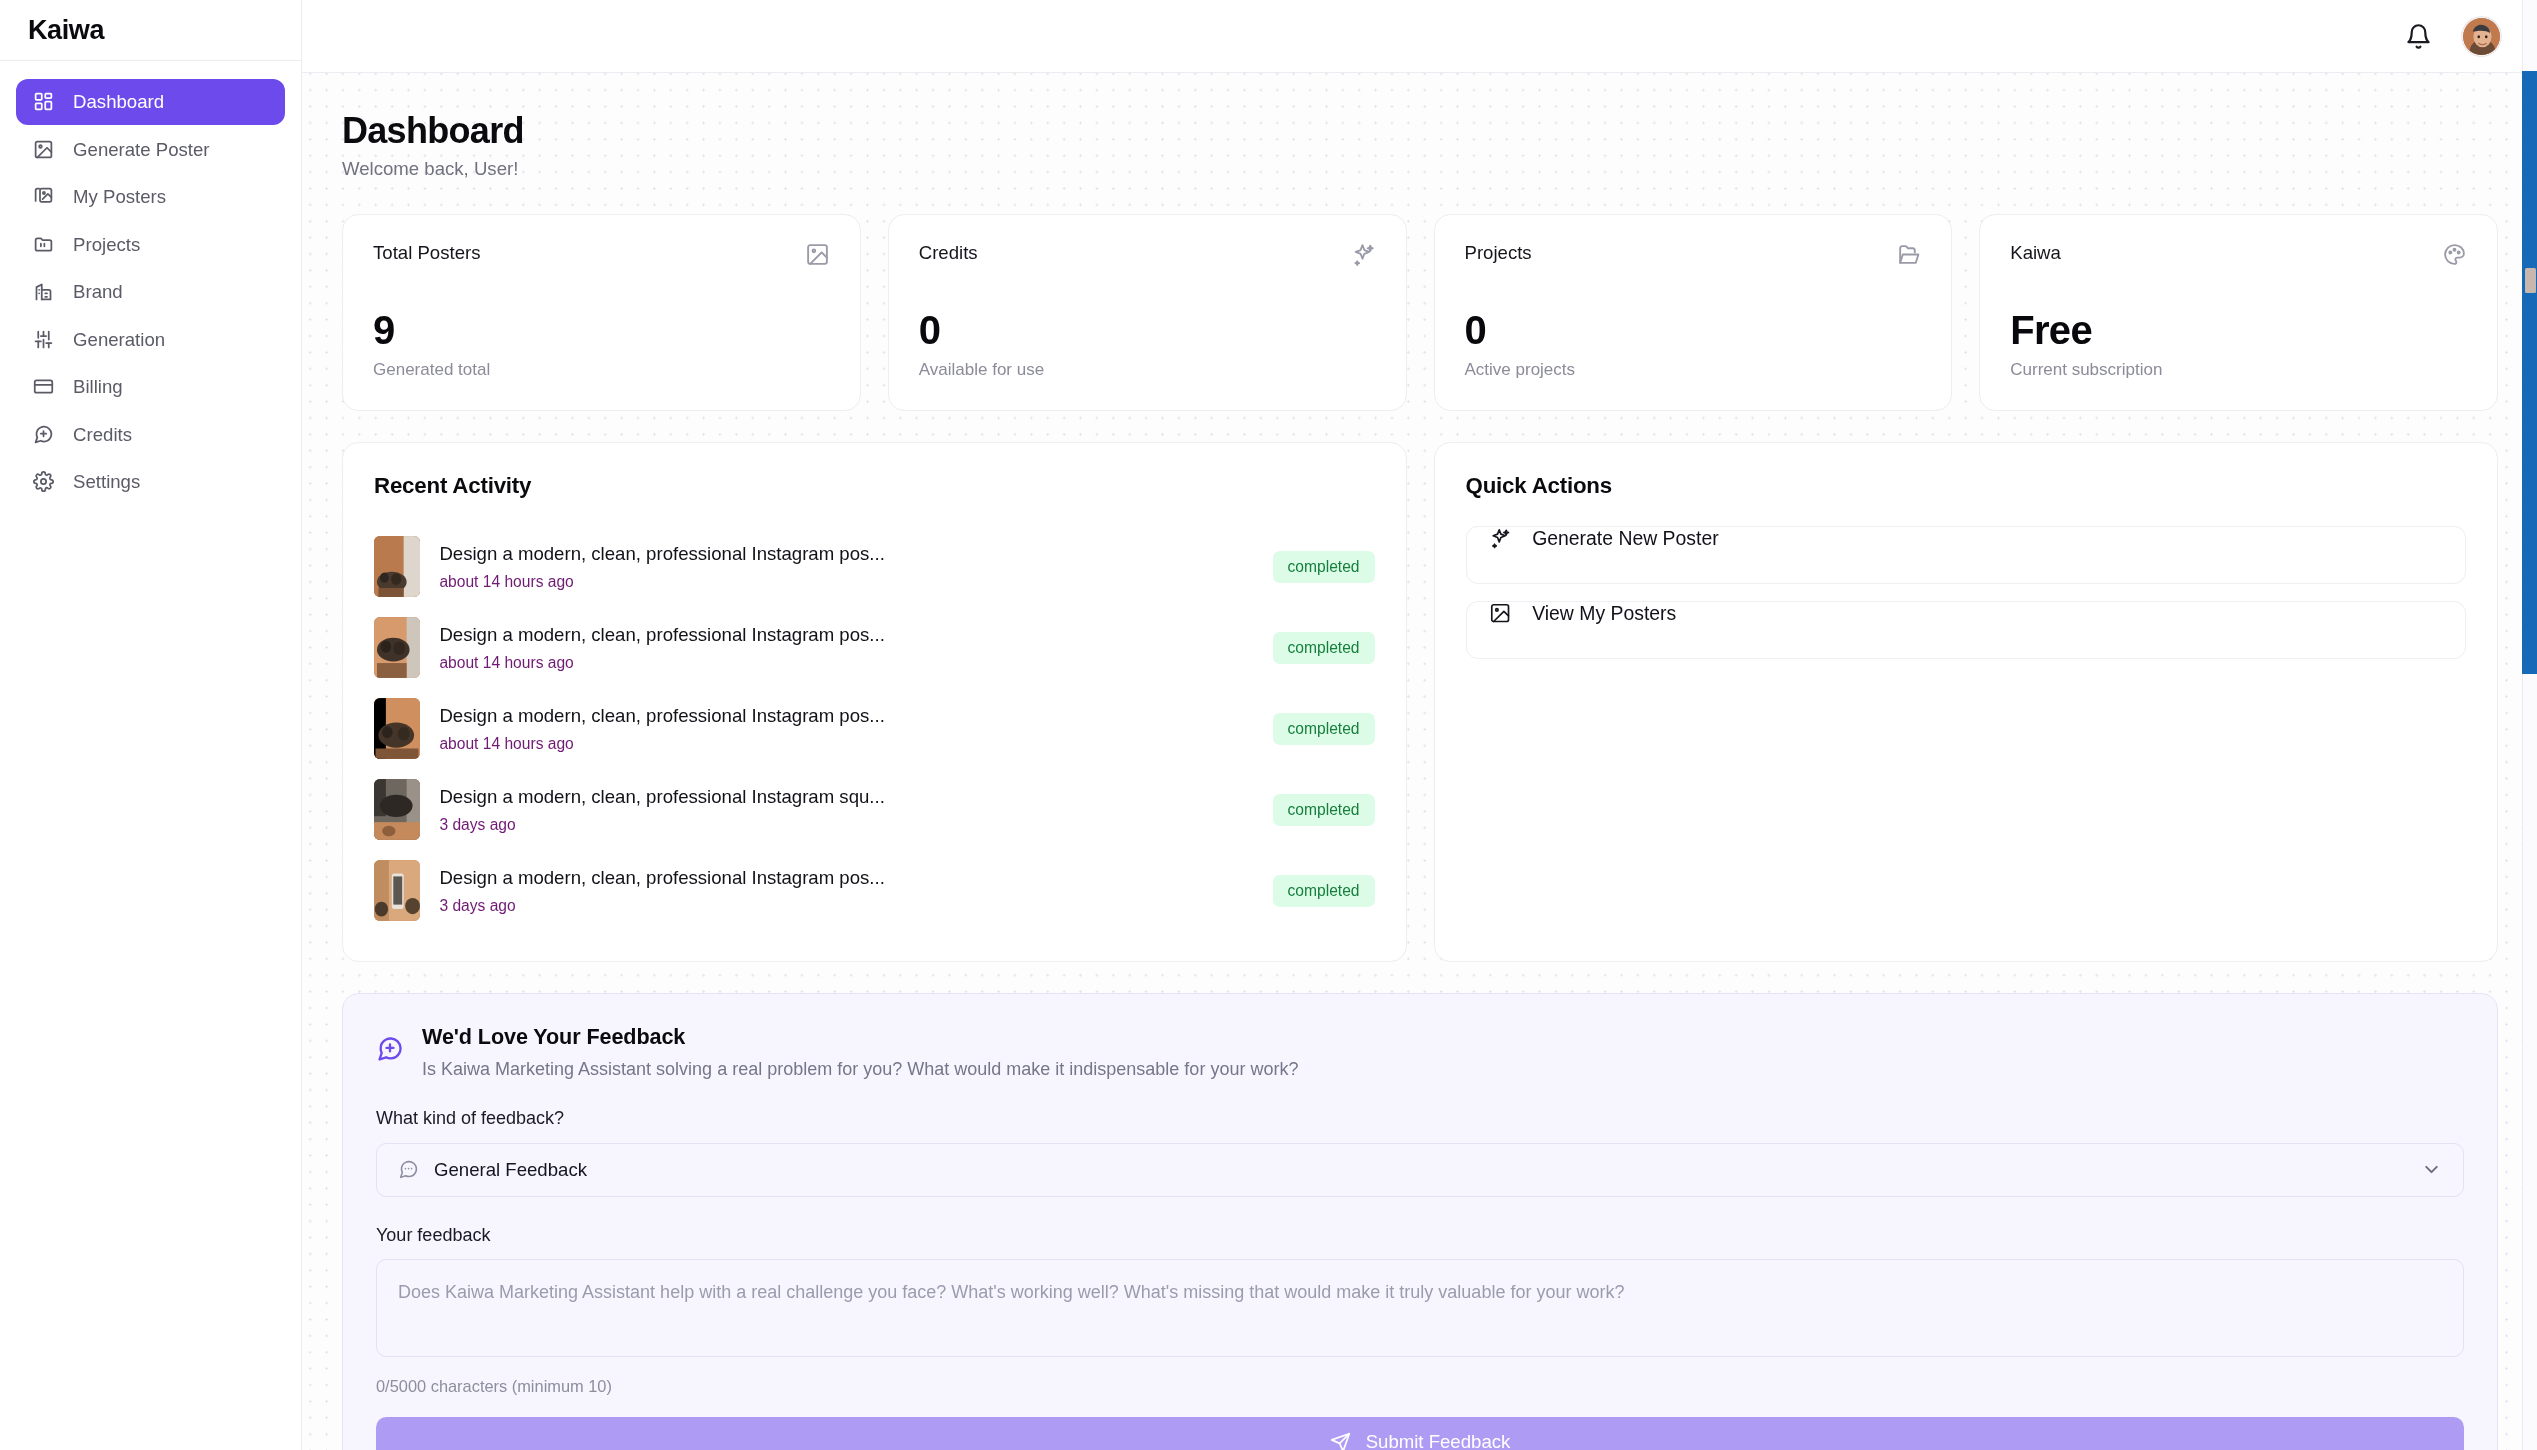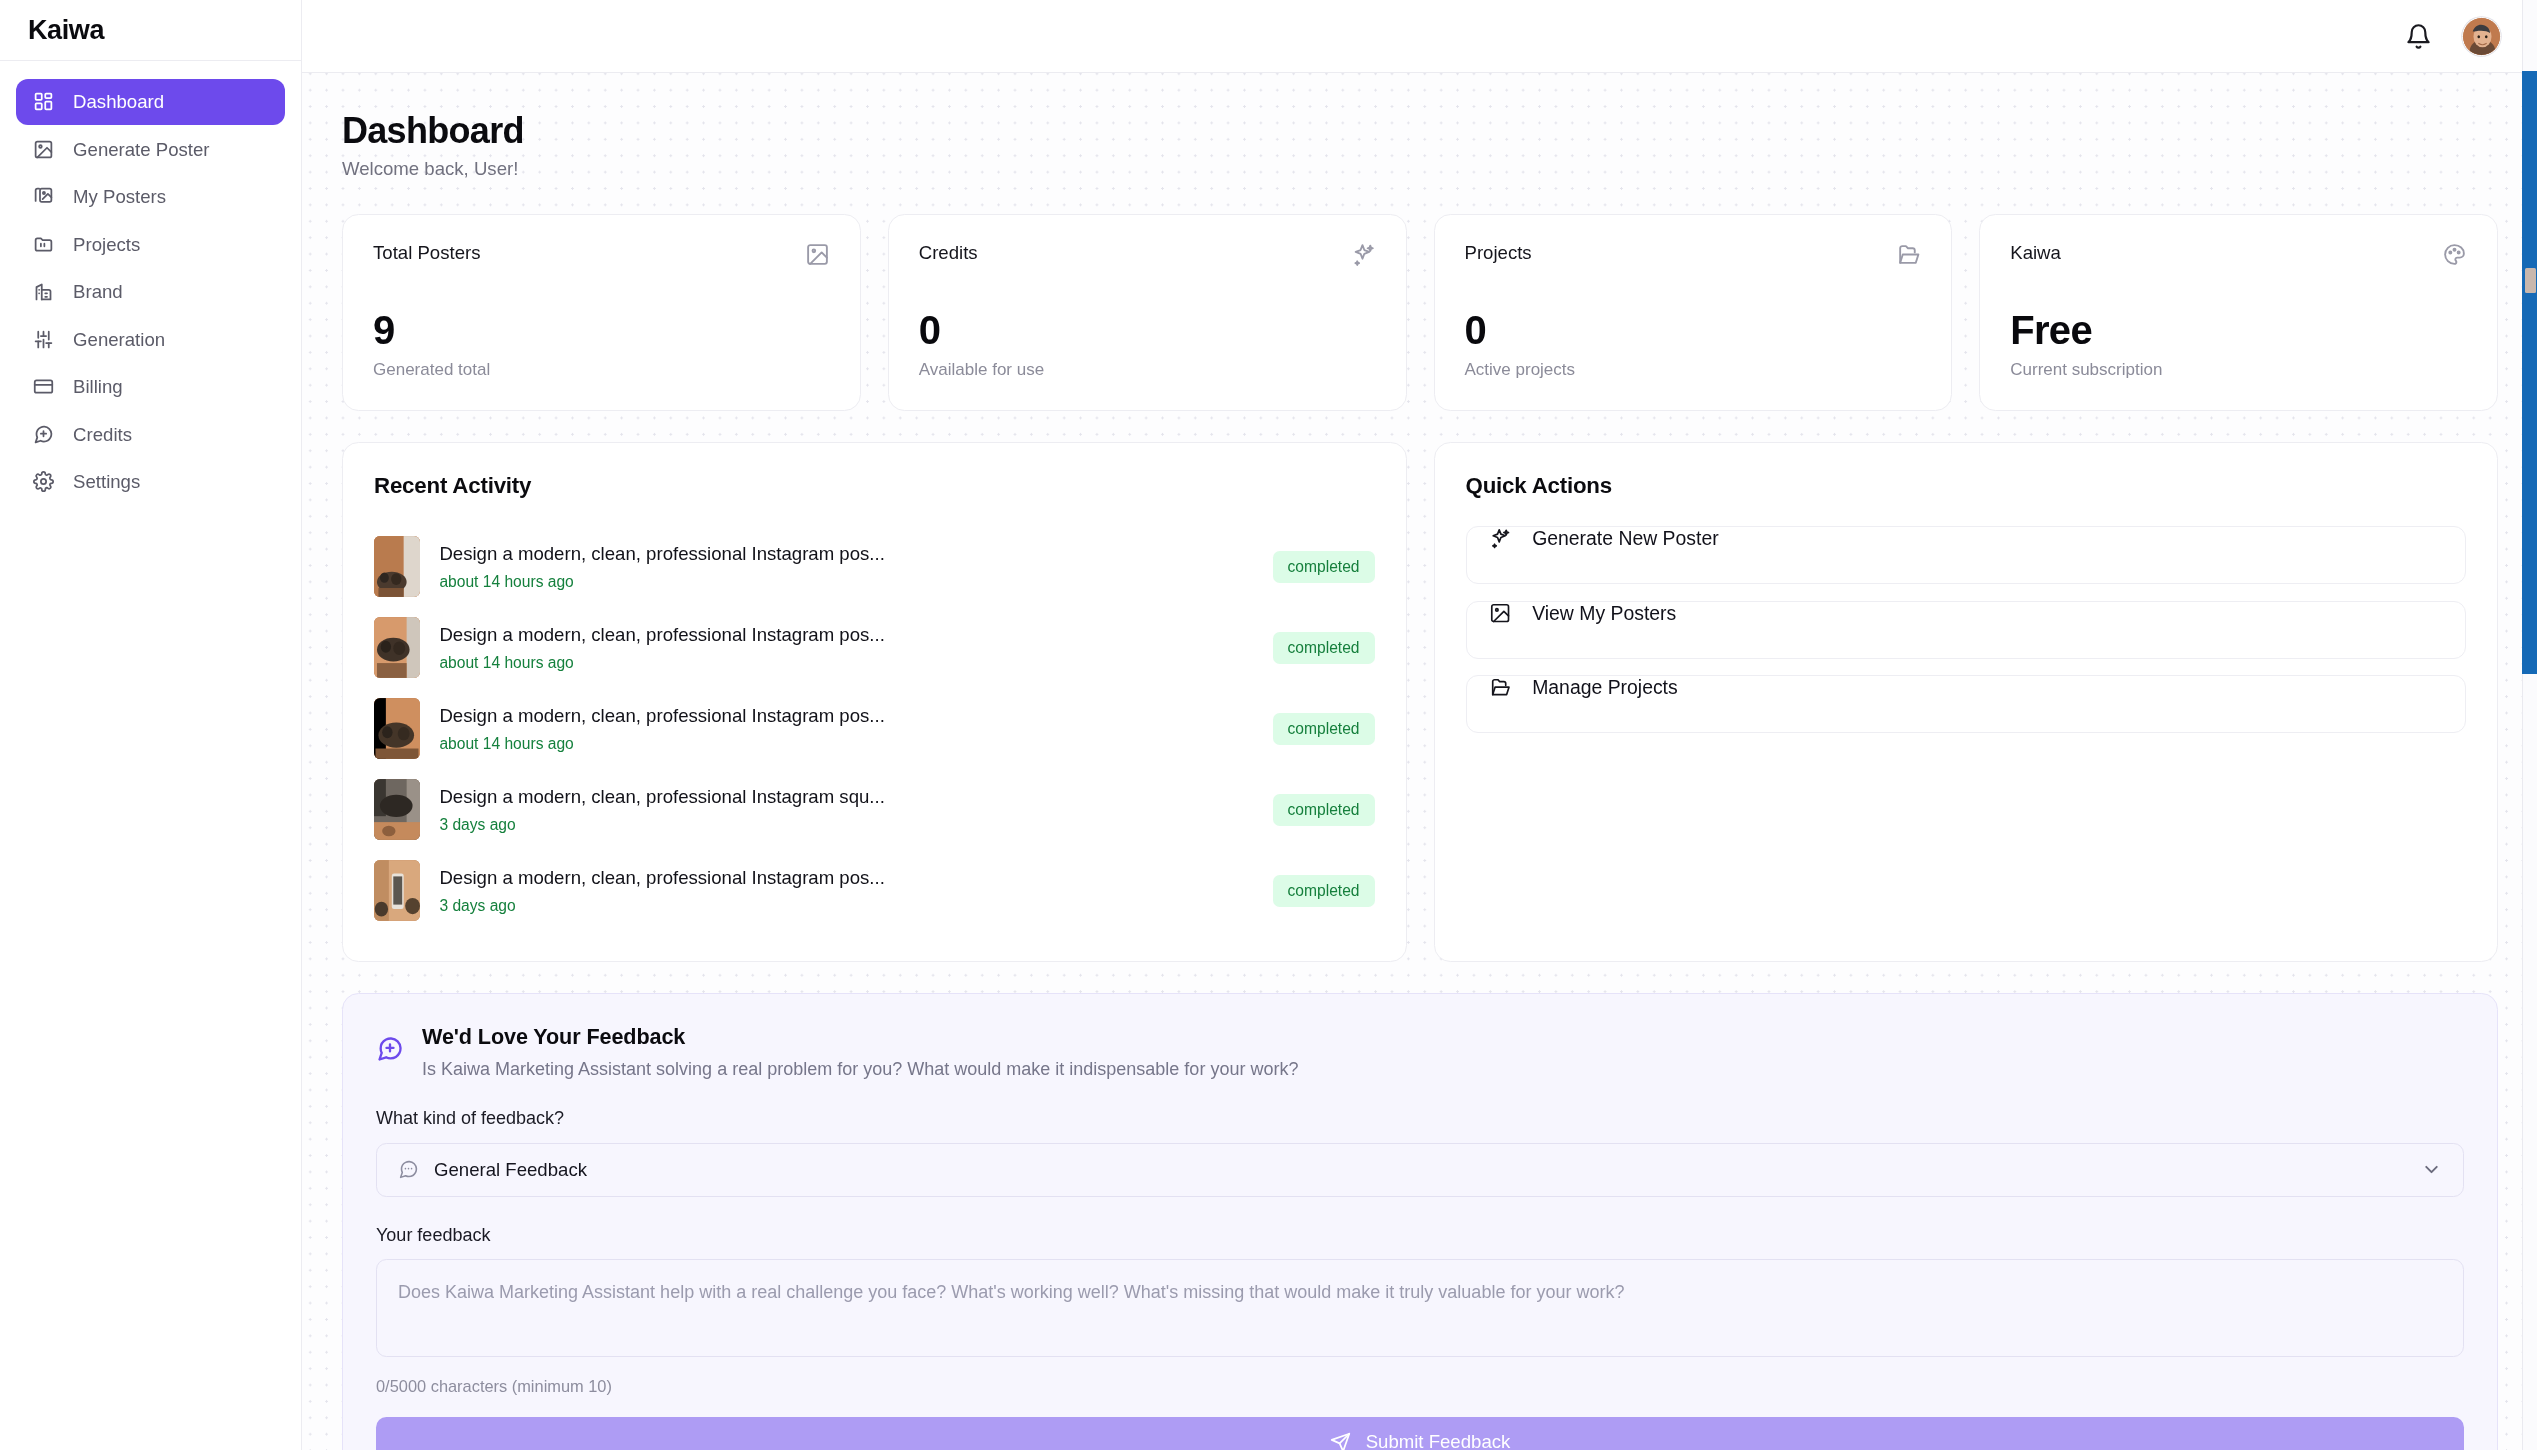--- a/index.html
+++ b/index.html
@@ -93,21 +93,21 @@
 
   .activity-list { margin-top: 27px; }
   .activity-row { display: flex; align-items: center; gap: 19.4px; height: 81px; }
   .thumb { width: 46px; height: 61px; border-radius: 6px; overflow: hidden; flex: 0 0 46px; background:#b5784c; }
   .thumb svg { width: 46px; height: 61px; display: block; }
   .act-texts { flex: 1 1 auto; min-width: 0; }
   .act-title {
     font-size: 18.6px; color: #121219; font-weight: 400;
     white-space: nowrap; overflow: hidden; text-overflow: ellipsis;
   }
-  .act-time { font-size: 15.6px; color: #15803d; margin-top: 7.4px; }
+  .act-time { font-size: 15.6px; color: #701a75; margin-top: 7.4px; }
   .badge {
     background: #dcfce7; color: #157f3c; font-size: 15.6px;
     padding: 6.7px 15px; border-radius: 6.7px; white-space: nowrap; flex: 0 0 auto;
   }
 
   .qa-list { margin-top: 27px; display: flex; flex-direction: column; gap: 16.4px; }
   .qa-item {
     display: flex; align-items: flex-start; gap: 19.4px;
     height: 58px; padding: 0 22.3px;
     border: 1.5px solid #eeeef3; border-radius: 12px;
@@ -502,29 +502,20 @@
               <span class="ico">
                   <svg viewBox="0 0 24 24" fill="none" stroke="currentColor" stroke-width="1.8" stroke-linecap="round" stroke-linejoin="round">
                     <rect x="3" y="3" width="18" height="18" rx="2"></rect>
                     <circle cx="8.5" cy="8.5" r="1.3"></circle>
                     <path d="M21 15l-5-5L5 21"></path>
                   </svg>
                 </span>
               <span>View My Posters</span>
             </div>
 
-            <div class="qa-item">
-              <span class="ico">
-                  <svg viewBox="0 0 24 24" fill="none" stroke="currentColor" stroke-width="1.8" stroke-linecap="round" stroke-linejoin="round">
-                    <path d="M4 20V6a2 2 0 0 1 2-2h3.5l2 2H16a2 2 0 0 1 2 2v2"></path>
-                    <path d="M4 20l2.5-8h15L19 20z"></path>
-                  </svg>
-                </span>
-              <span>Manage Projects</span>
-            </div>
 
           </div>
         </div>
 
       </section>
 
       <section class="feedback">
         <div class="fb-head">
           <span class="fb-ico">
               <svg viewBox="0 0 24 24" fill="none" stroke="currentColor" stroke-width="2" stroke-linecap="round" stroke-linejoin="round">

